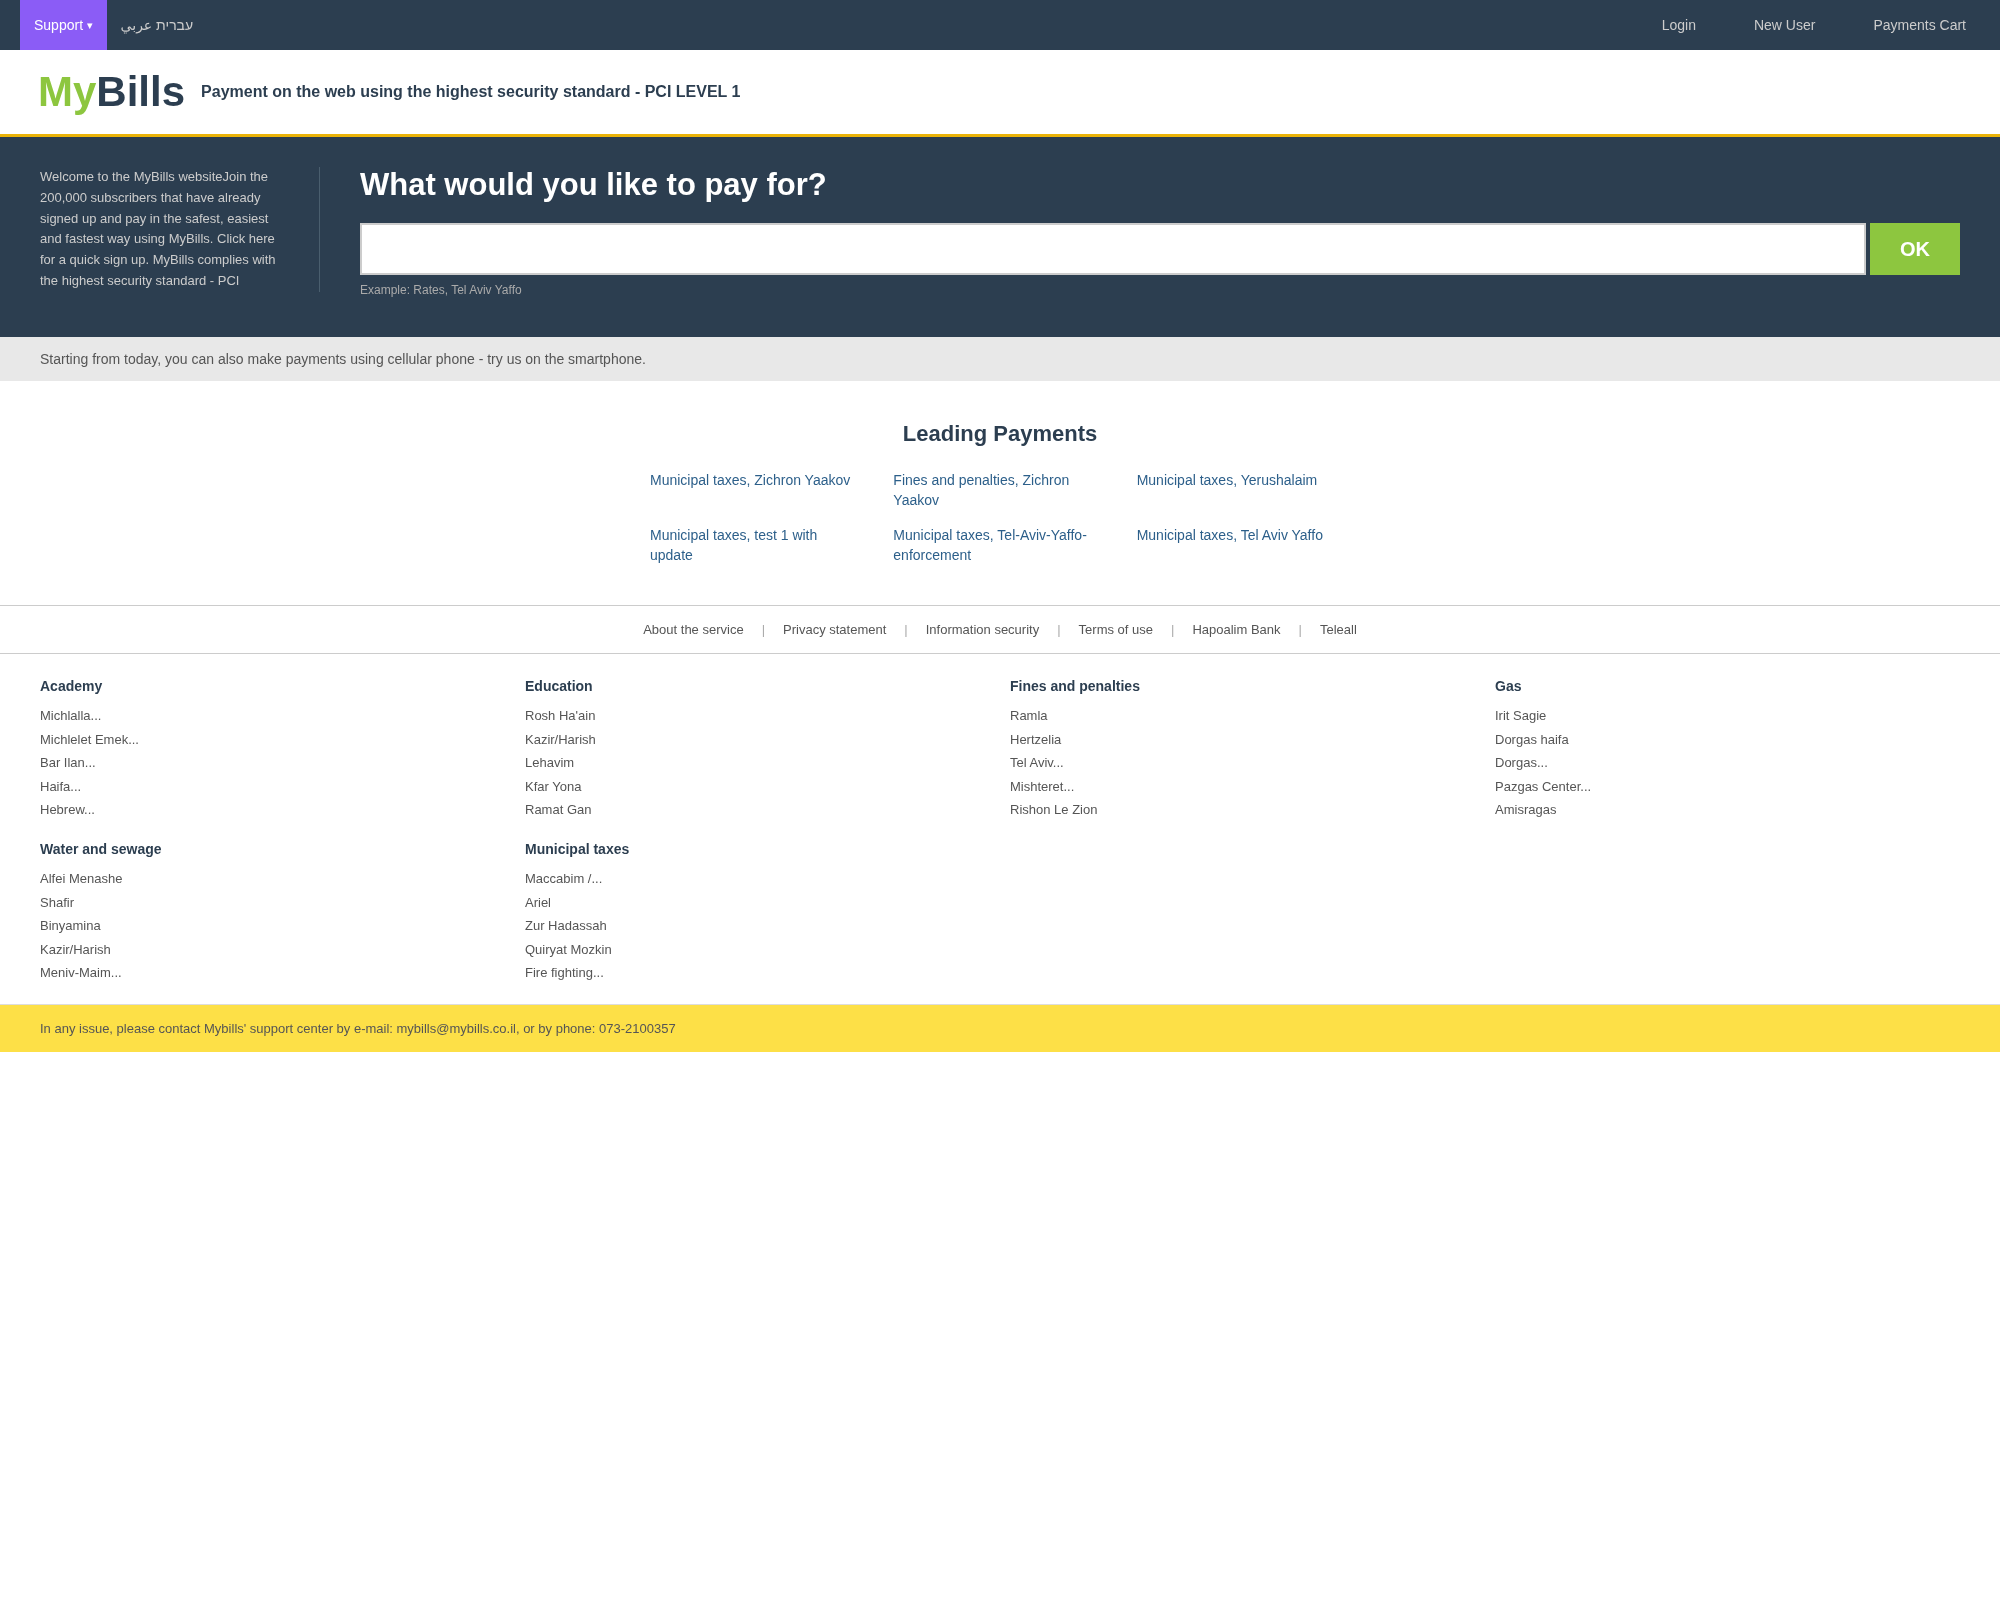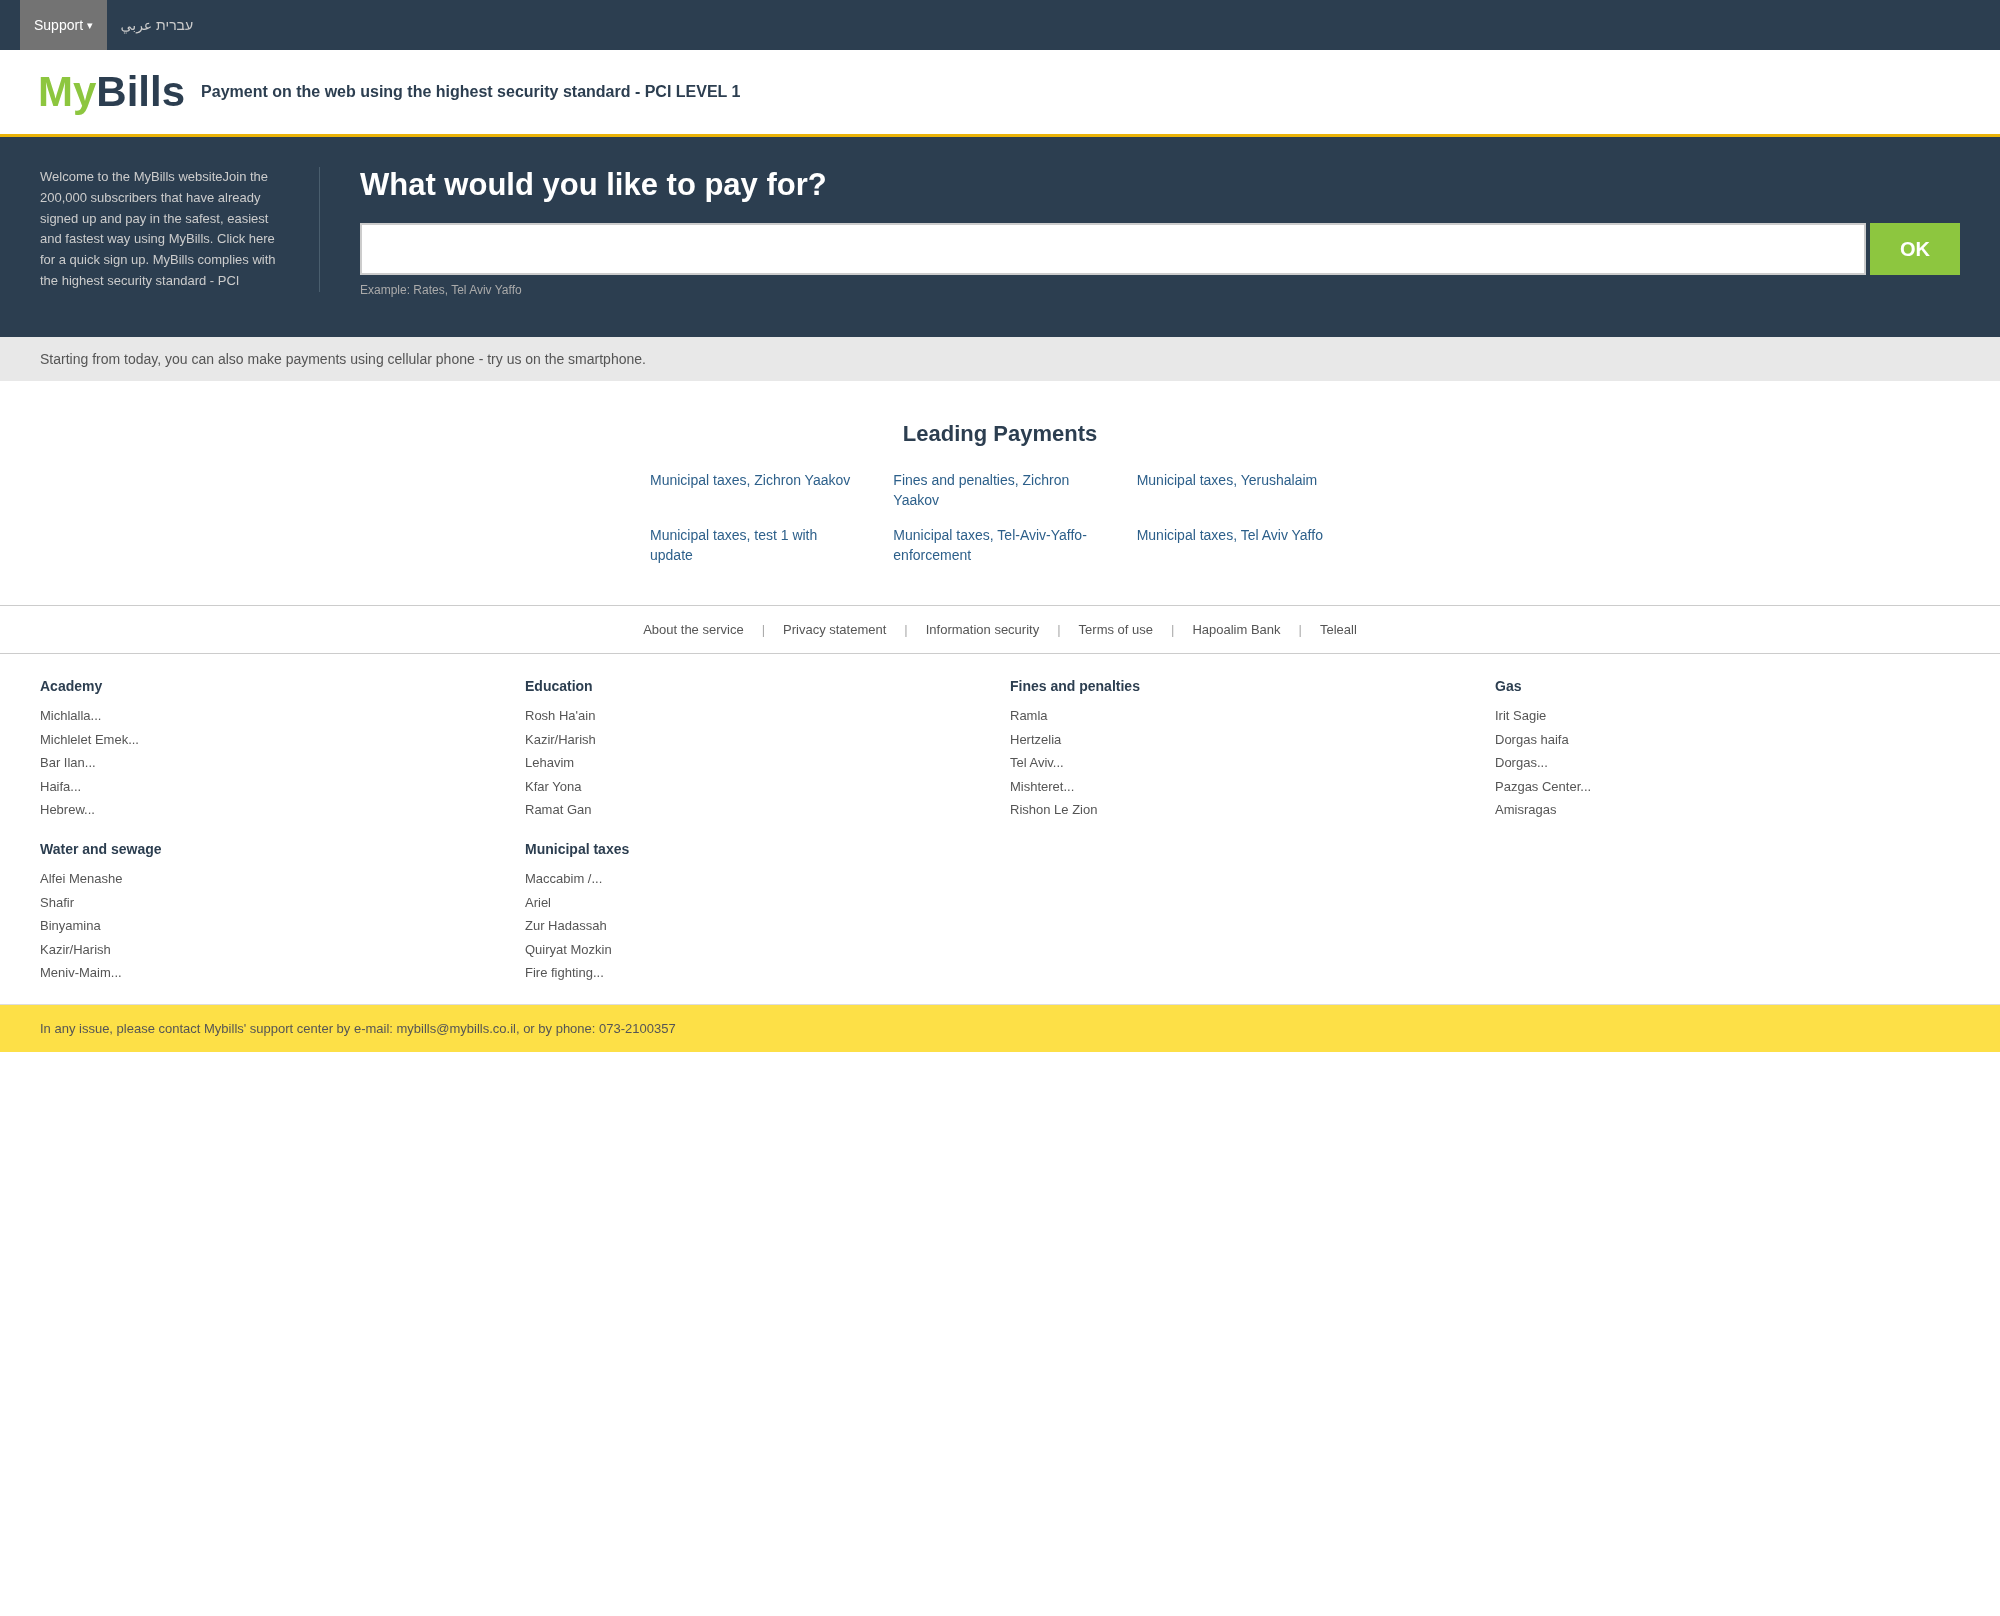--- a/index.html
+++ b/index.html
@@ -18,21 +18,21 @@
     .nav-item {
       color: #ccc;
       font-size: 14px;
       cursor: pointer;
       padding: 0 14px;
       height: 50px;
       display: flex;
       align-items: center;
       white-space: nowrap;
     }
-    .nav-item.active { background: #737373; color: #fff; }
+    .nav-item.active { background: #8b5cf6; color: #fff; }
     .nav-dropdown { display: flex; align-items: center; gap: 4px; }
     .nav-dropdown::after { content: "▾"; font-size: 11px; }
 
     
     .logo-bar {
       background: #fff;
       padding: 18px 38px;
       display: flex;
       align-items: center;
       gap: 16px;
@@ -186,20 +186,31 @@
 
 <nav class="top-nav">
   <div class="left">
     <div class="nav-item nav-dropdown active">
       <span>Support</span>
     </div>
     <div class="nav-item">
       <span>עברית  عربي</span>
     </div>
   </div>
+  <div class="right">
+    <div class="nav-item">
+      <span>Login</span>
+    </div>
+    <div class="nav-item">
+      <span>New User</span>
+    </div>
+    <div class="nav-item">
+      <span>Payments Cart</span>
+    </div>
+  </div>
 </nav>
 
 <div class="logo-bar">
   <div class="logo-text">
     <span class="logo-my">My</span><span class="logo-bills">Bills</span>
   </div>
   <div class="logo-tagline">Payment on the web using the highest security standard - PCI LEVEL 1</div>
 </div>
 
 <div class="hero-banner">

